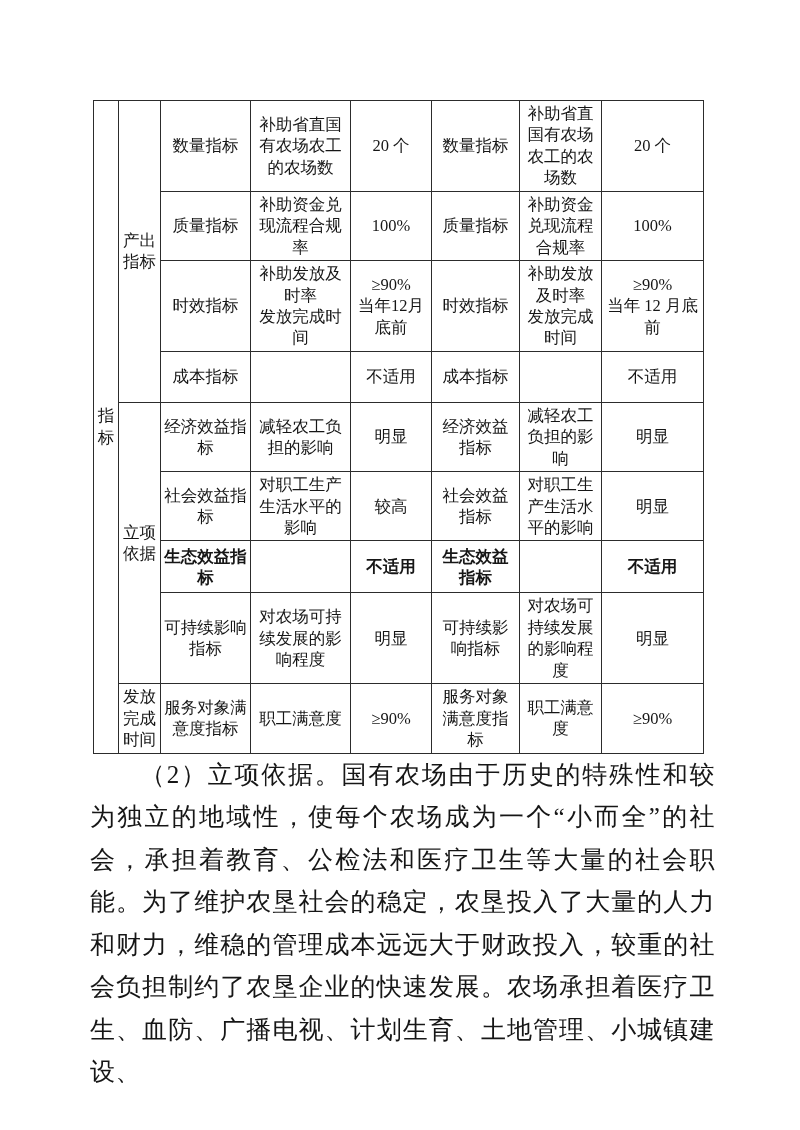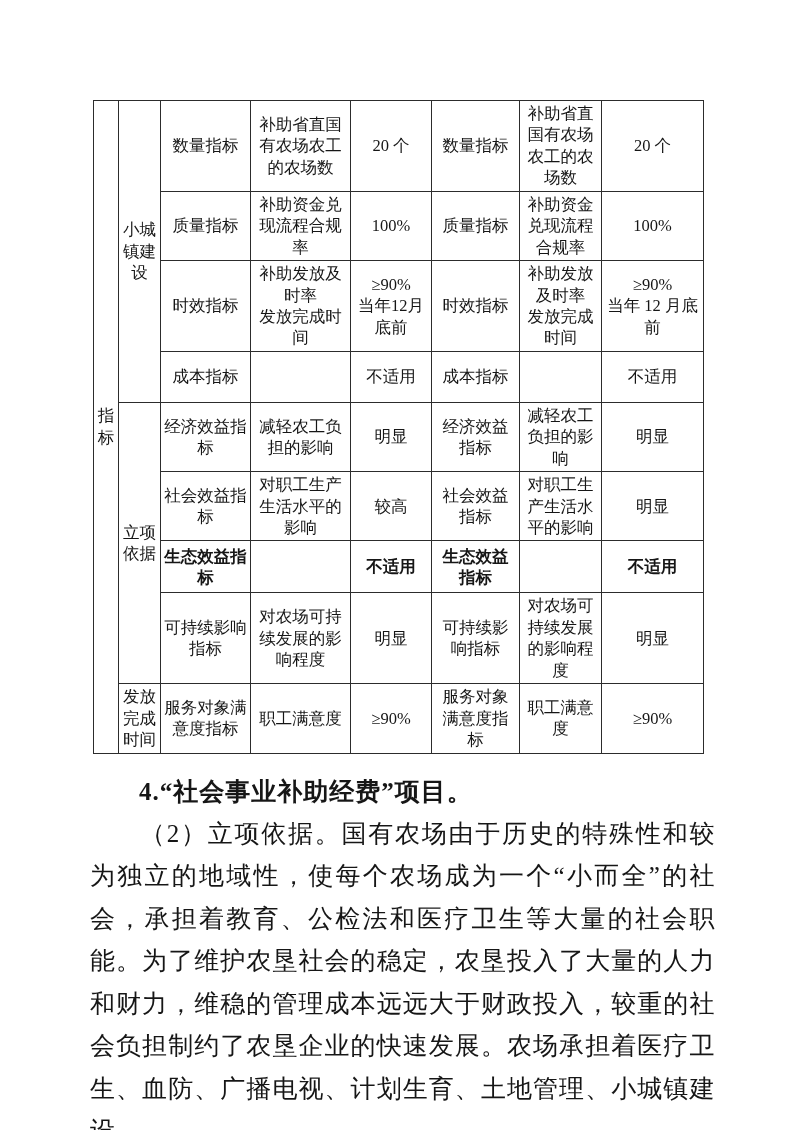--- a/index.html
+++ b/index.html
@@ -79,21 +79,21 @@
         <col style="width:90px">
         <col style="width:100px">
       <col style="width:81px">
         <col style="width:88px">
         <col style="width:82px">
         <col style="width:102px">
     </colgroup>
     <tbody>
       <tr class="r0">
         <td class="cA" rowspan="9">指标</td>
-        <td class="cB" rowspan="4">小城镇建设</td>
+        <td class="cB" rowspan="4">产出指标</td>
         <td class="cName">数量指标</td>
         <td class="cDesc">补助省直国有农场农工的农场数</td>
         <td class="cVal">20 个</td>
         <td class="cName">数量指标</td>
         <td class="cDesc">补助省直国有农场农工的农场数</td>
         <td class="cVal">20 个</td>
       </tr>
       <tr class="r1">
         <td class="cName">质量指标</td>
         <td class="cDesc">补助资金兑现流程合规率</td>
@@ -160,18 +160,17 @@
         <td class="cName">服务对象满意度指标</td>
         <td class="cDesc">职工满意度</td>
         <td class="cVal">≥90%</td>
         <td class="cName">服务对象满意度指标</td>
         <td class="cDesc">职工满意度</td>
         <td class="cVal">≥90%</td>
       </tr>
     </tbody>
   </table>
 
-  <h2 class="heading">4.“社会事业补助经费”项目。</h2>
 
 
   <p class="para">（2）立项依据。国有农场由于历史的特殊性和较为独立的地域性，使每个农场成为一个“小而全”的社会，承担着教育、公检法和医疗卫生等大量的社会职能。为了维护农垦社会的稳定，农垦投入了大量的人力和财力，维稳的管理成本远远大于财政投入，较重的社会负担制约了农垦企业的快速发展。农场承担着医疗卫生、血防、广播电视、计划生育、土地管理、小城镇建设、</p>
 
 </div>
 
 </body></html>

